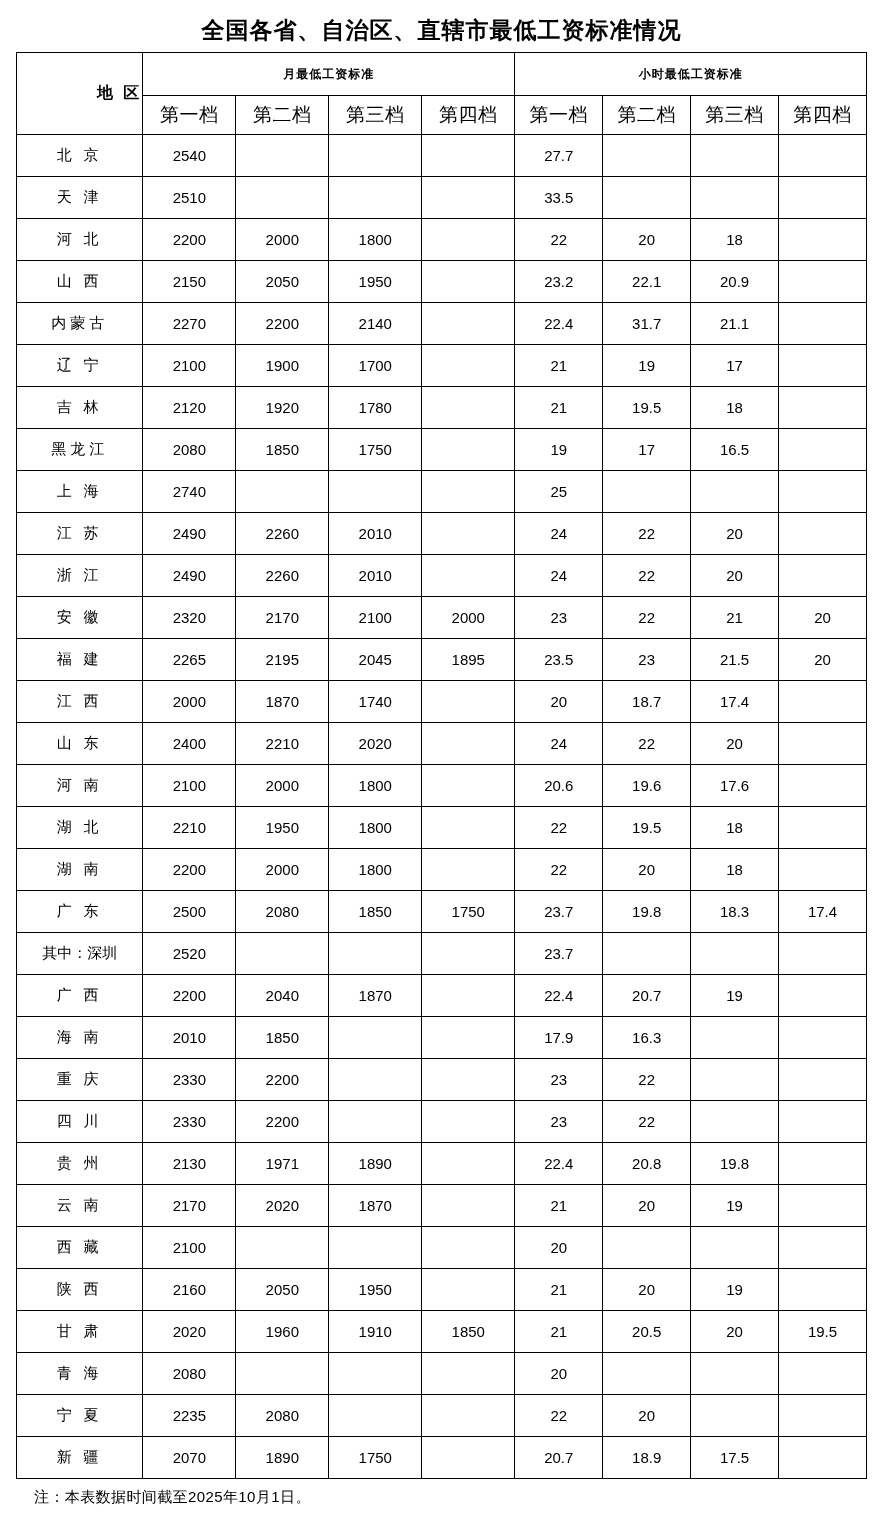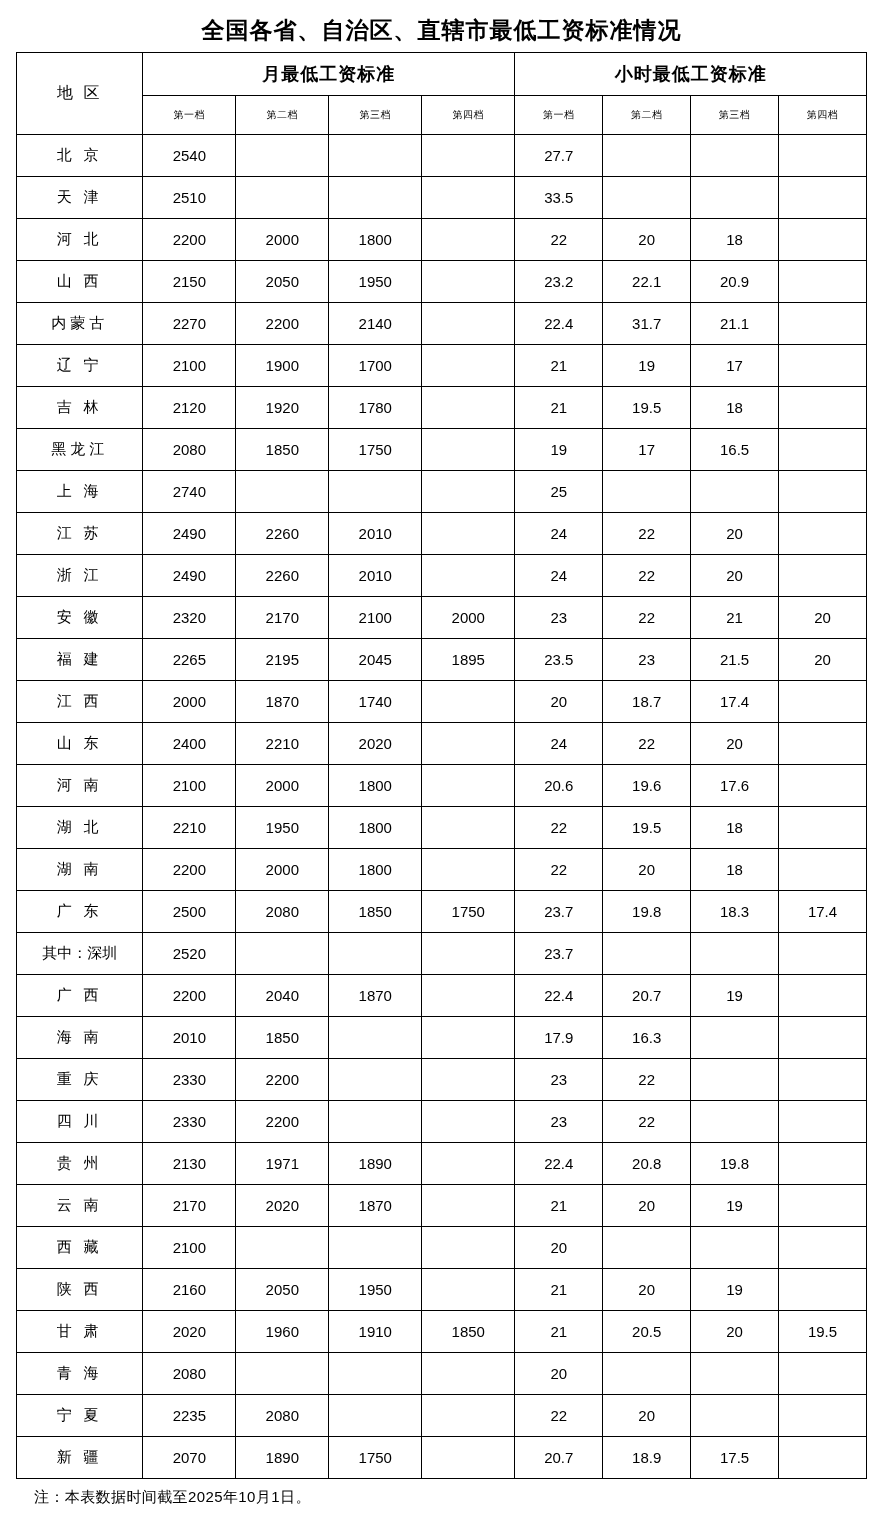--- a/index.html
+++ b/index.html
@@ -46,32 +46,33 @@
   table.wage-table td {
     border: 1px solid #000000;
     text-align: center;
     vertical-align: middle;
     font-size: 15px;
     height: 41px;
     padding: 0;
     font-weight: normal;
   }
   table.wage-table th.grp {
-    font-size: 18px;
+    font-size: 12px;
     font-weight: bold;
     letter-spacing: 1px;
     height: 42px;
   }
   table.wage-table th.region-head {
     font-size: 16px;
-    font-weight: normal;
+    font-weight: bold;
     letter-spacing: 3px;
+    text-align: right;
   }
   table.wage-table th.sub {
-    font-size: 10px;
+    font-size: 19px;
     letter-spacing: 0.5px;
     height: 38px;
   }
   td.region {
     letter-spacing: 4px;
     font-size: 15.5px;
     font-family: Liberation Serif, serif;
   }
   td.region.nospace {
     letter-spacing: 0px;

